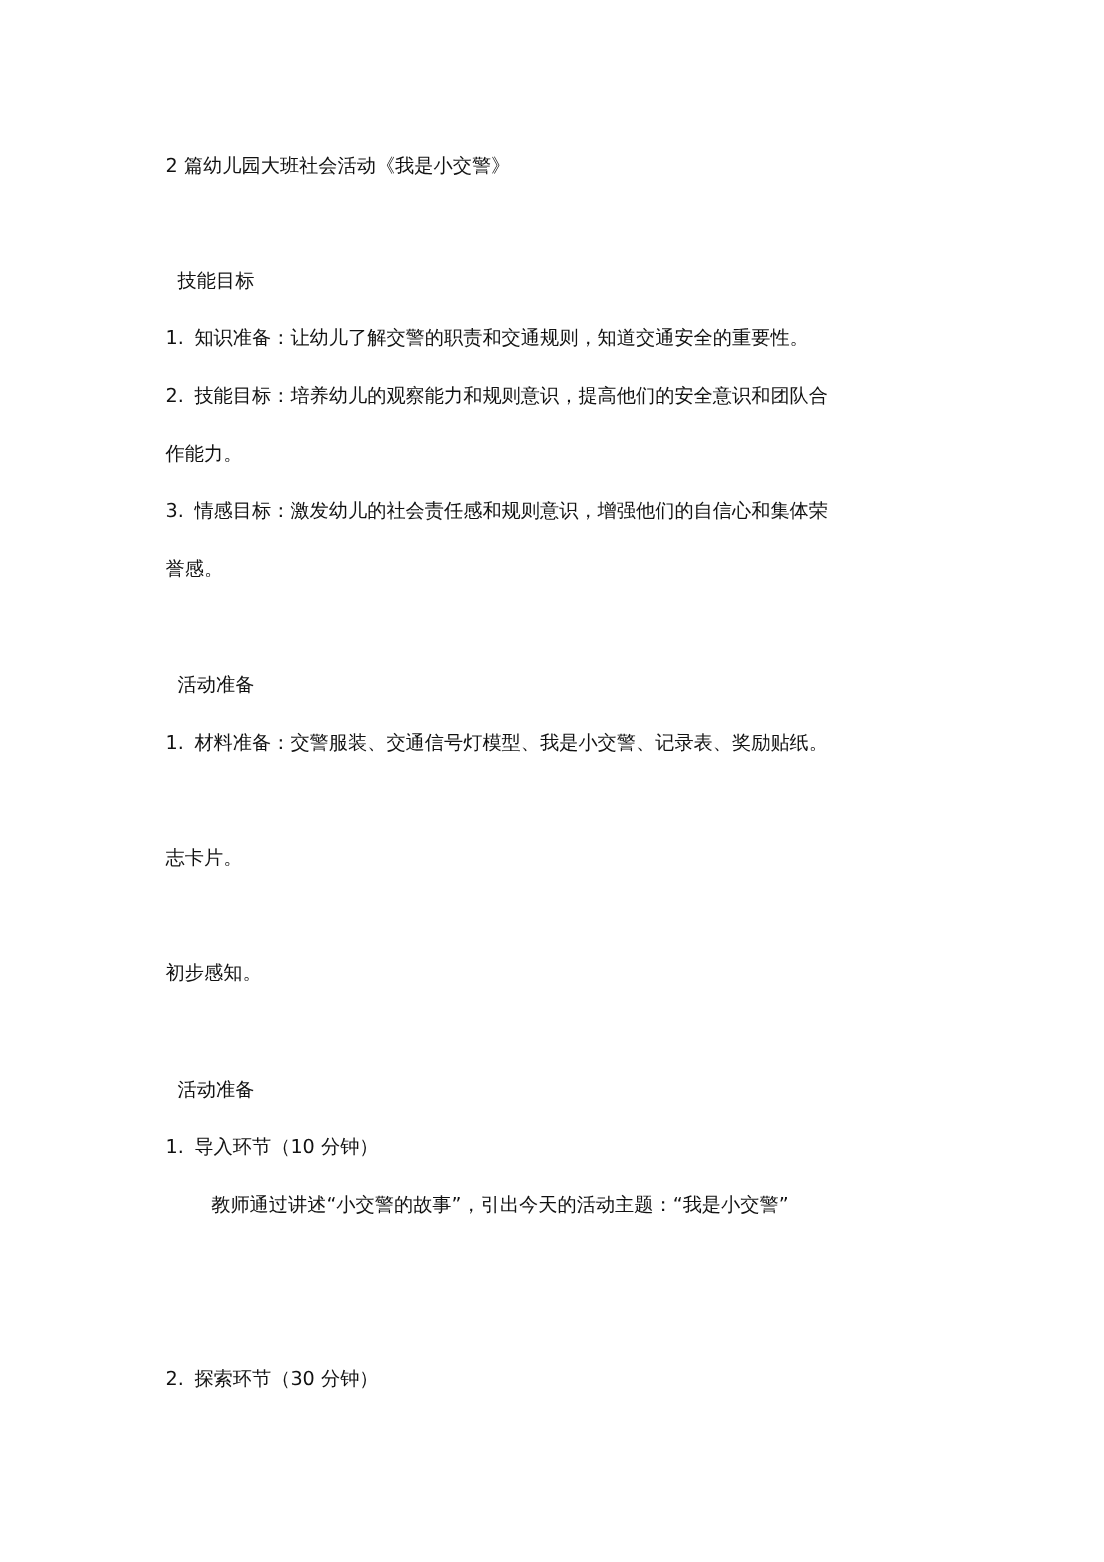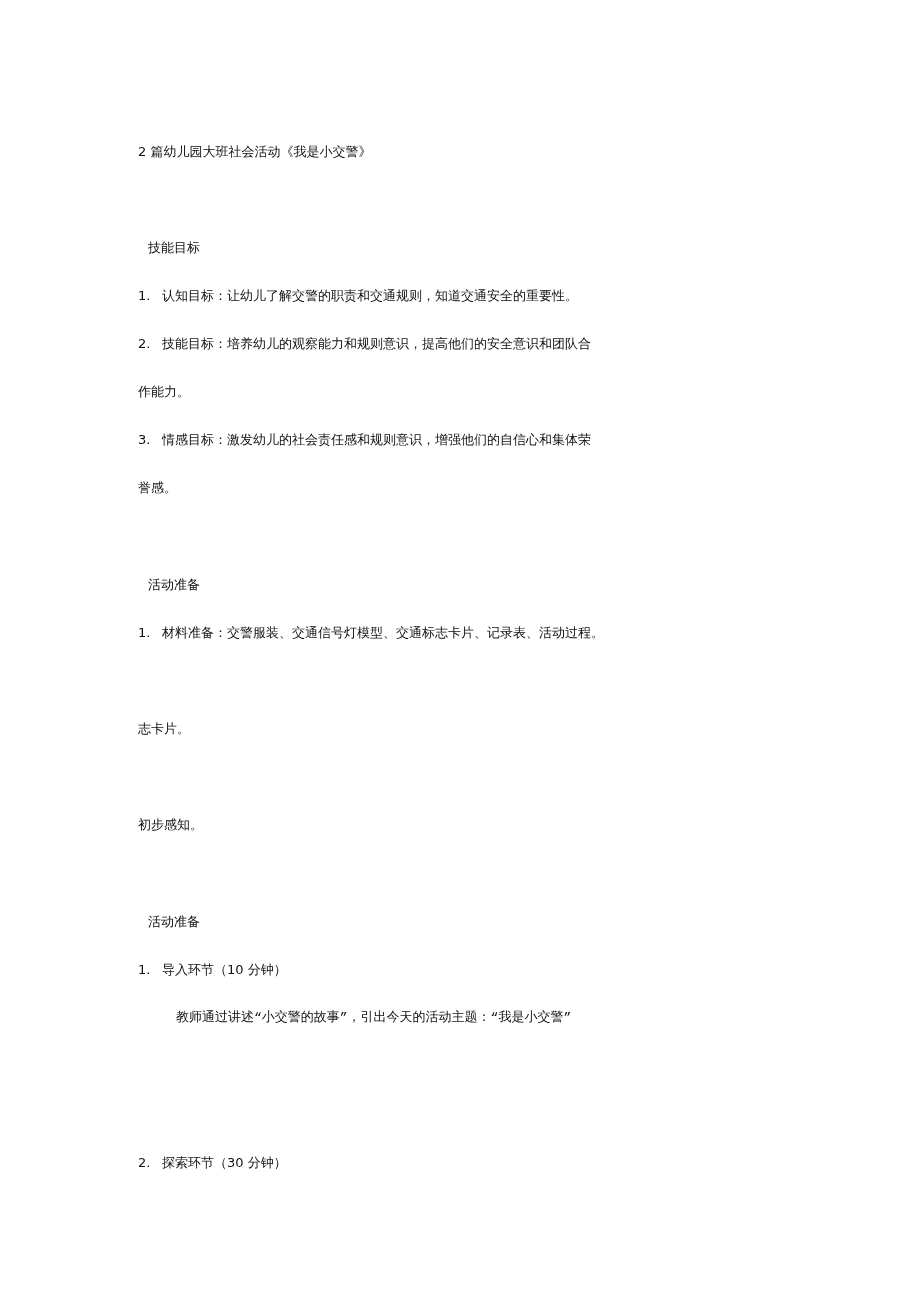--- a/index.html
+++ b/index.html
@@ -15,59 +15,58 @@
       font-family: "DejaVu Sans", "Liberation Sans", sans-serif;
       color: #111111;
     }
     .page {
       position: absolute;
       left: 0; top: 0;
       width: 920px; height: 1302px;
     }
     .line {
       position: absolute;
-      font-size: 13px;
+      font-size: 16px;
       line-height: 24px;
       white-space: nowrap;
       letter-spacing: 0px;
-      margin-top: 14px;
     }
     .doc-title { left: 138px; top: 126px; }
     .section-heading { left: 148px; }
     .num { display: inline-block; width: 24px; }
-    .indent { left: 176px; font-family: Liberation Mono, monospace; }
+    .indent { left: 176px; }
     .item { left: 138px; }
   </style>
 </head>
 <body>
 
 <div class="page">
 
   <div class="line doc-title">2 篇幼儿园大班社会活动《我是小交警》</div>
 
   <div class="line section-heading" style="top:222px;">技能目标</div>
 
   <div class="line item" style="top:270px;">
-    <span class="num">1.</span><span>认知目标：让幼儿了解交警的职责和交通规则，知道交通安全的重要性。</span>
+    <span class="num">1.</span><span>知识准备：让幼儿了解交警的职责和交通规则，知道交通安全的重要性。</span>
   </div>
 
   <div class="line item" style="top:318px;">
     <span class="num">2.</span><span>技能目标：培养幼儿的观察能力和规则意识，提高他们的安全意识和团队合</span>
   </div>
   <div class="line item" style="top:366px;">作能力。</div>
 
   <div class="line item" style="top:414px;">
     <span class="num">3.</span><span>情感目标：激发幼儿的社会责任感和规则意识，增强他们的自信心和集体荣</span>
   </div>
   <div class="line item" style="top:462px;">誉感。</div>
 
   <div class="line section-heading" style="top:559px;">活动准备</div>
 
   <div class="line item" style="top:607px;">
-    <span class="num">1.</span><span>材料准备：交警服装、交通信号灯模型、交通标志卡片、记录表、活动过程。</span>
+    <span class="num">1.</span><span>材料准备：交警服装、交通信号灯模型、我是小交警、记录表、奖励贴纸。</span>
   </div>
 
   <div class="line item" style="top:703px;">志卡片。</div>
 
   <div class="line item" style="top:799px;">初步感知。</div>
 
   <div class="line section-heading" style="top:896px;">活动准备</div>
 
   <div class="line item" style="top:944px;">
     <span class="num">1.</span><span>导入环节（10 分钟）</span>

